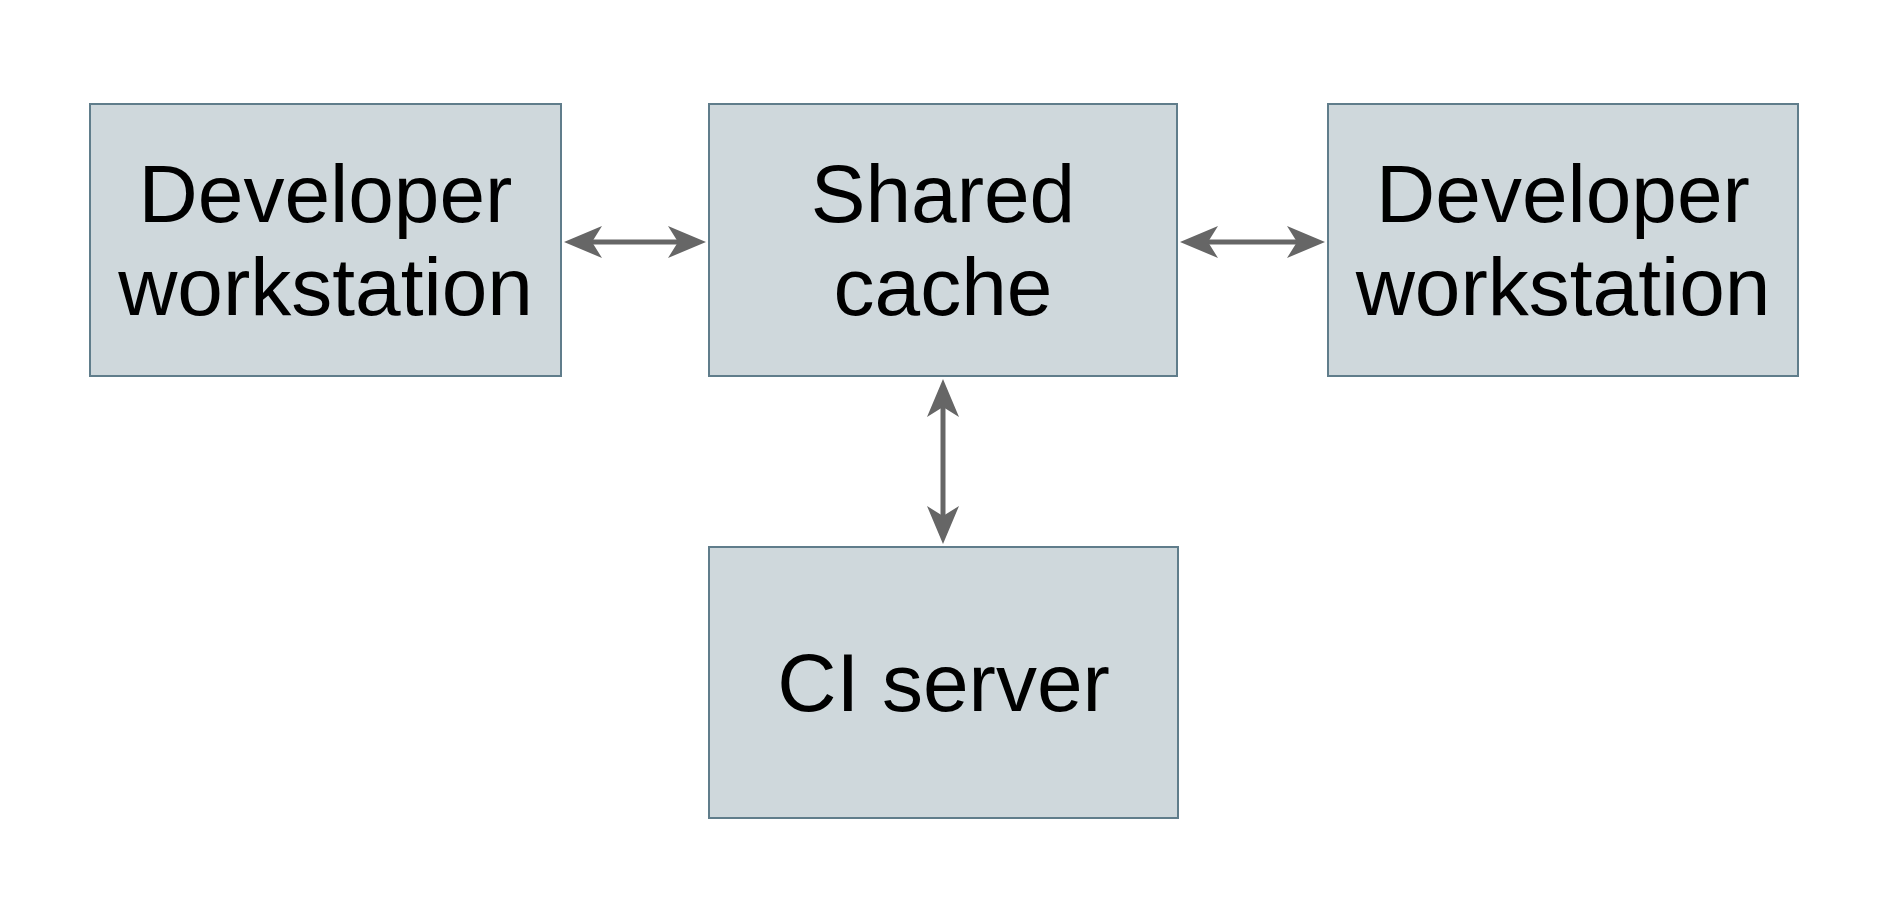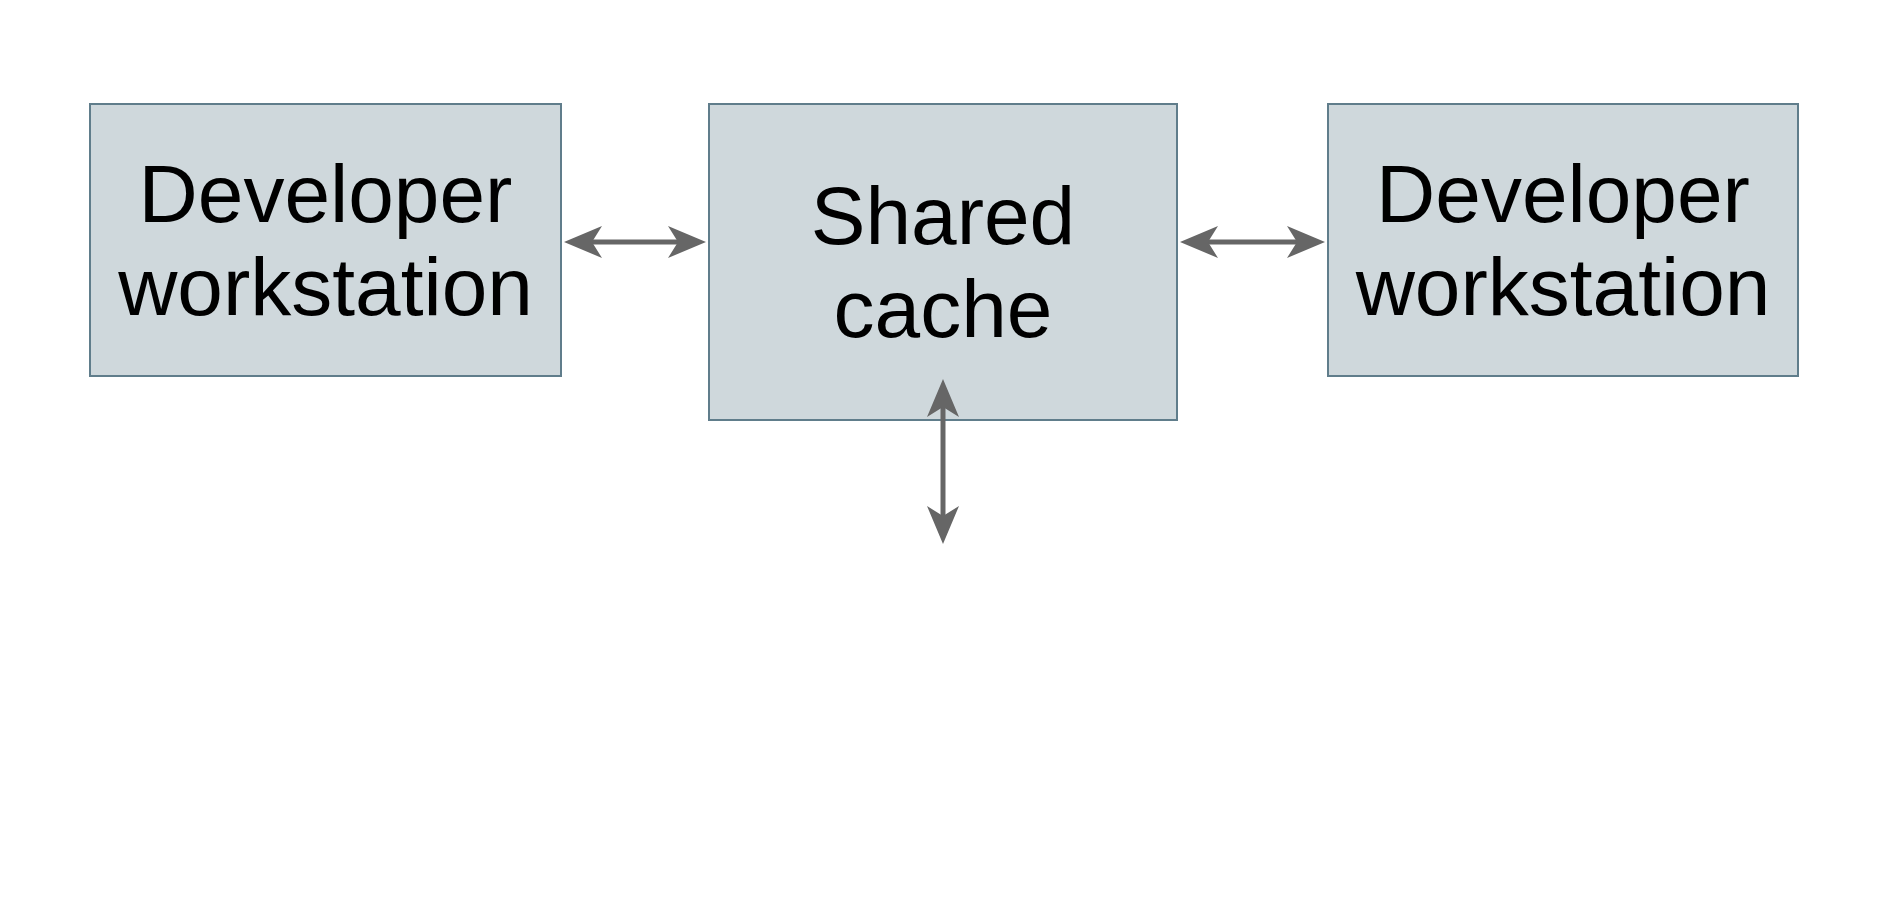--- a/index.html
+++ b/index.html
@@ -28,21 +28,21 @@
     text-align:center;
   }
   .node-label{
     font-size:82px;
     line-height:1.14;
     color:var(--text);
     letter-spacing:0px;
     padding:0 8px;
   }
   .node-dev-left  {left:89px;  top:103px; width:473px; height:274px;}
-  .node-cache     {left:708px; top:103px; width:470px; height:318px;}
+  .node-cache     {left:708px; top:103px; width:470px; height:274px;}
   .node-dev-right {left:1327px;top:103px; width:472px; height:274px;}
   .node-ci        {left:708px; top:546px; width:471px; height:273px;}
   .arrow{position:absolute;display:block;}
   .arrow-h1{left:562px; top:222px; width:146px; height:40px;}
   .arrow-h2{left:1178px;top:222px; width:149px; height:40px;}
   .arrow-v {left:923px; top:377px; width:40px;  height:169px;}
   .arrow line{stroke:var(--arrow);stroke-width:5;}
   .arrow polygon{fill:var(--arrow);}
 </style>
 </head>
@@ -55,20 +55,23 @@
   </div>
 
   <div class="node node-cache">
     <span class="node-label">Shared cache</span>
   </div>
 
   <div class="node node-dev-right">
     <span class="node-label">Developer workstation</span>
   </div>
 
+  <div class="node node-ci">
+    <span class="node-label">CI server</span>
+  </div>
 
   <svg class="arrow arrow-h1" viewBox="0 0 146 40" xmlns="http://www.w3.org/2000/svg" aria-hidden="true">
     <line x1="30" y1="20" x2="116" y2="20"></line>
     <polygon points="2,20 40,4 30,20 40,36"></polygon>
     <polygon points="144,20 106,4 116,20 106,36"></polygon>
   </svg>
 
   <svg class="arrow arrow-h2" viewBox="0 0 149 40" xmlns="http://www.w3.org/2000/svg" aria-hidden="true">
     <line x1="30" y1="20" x2="119" y2="20"></line>
     <polygon points="2,20 40,4 30,20 40,36"></polygon>

